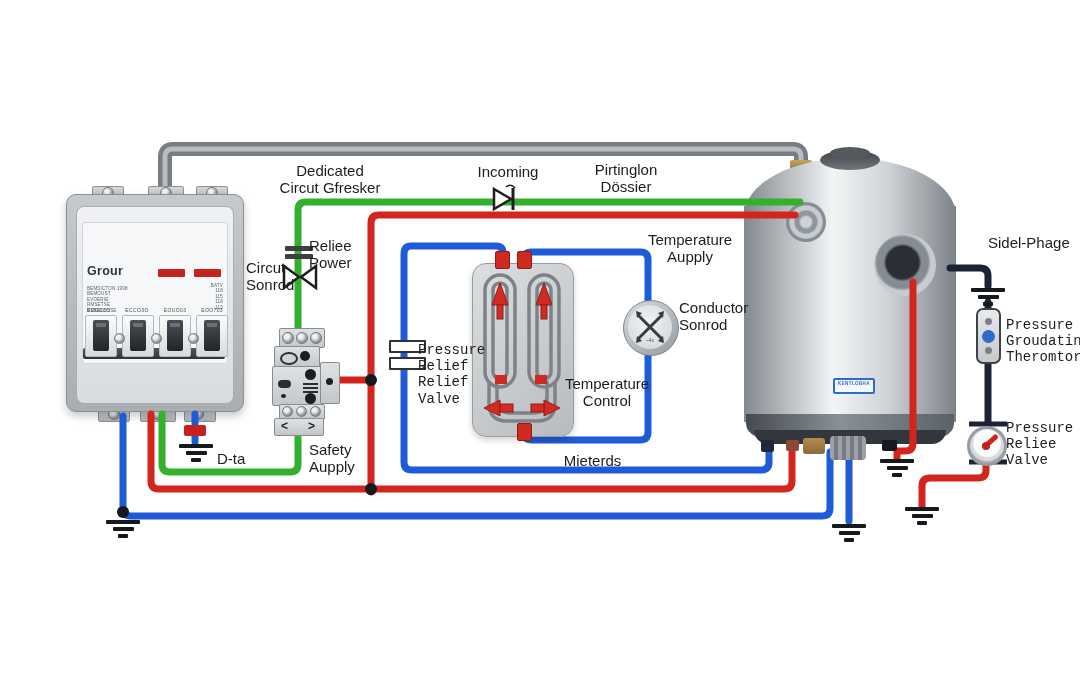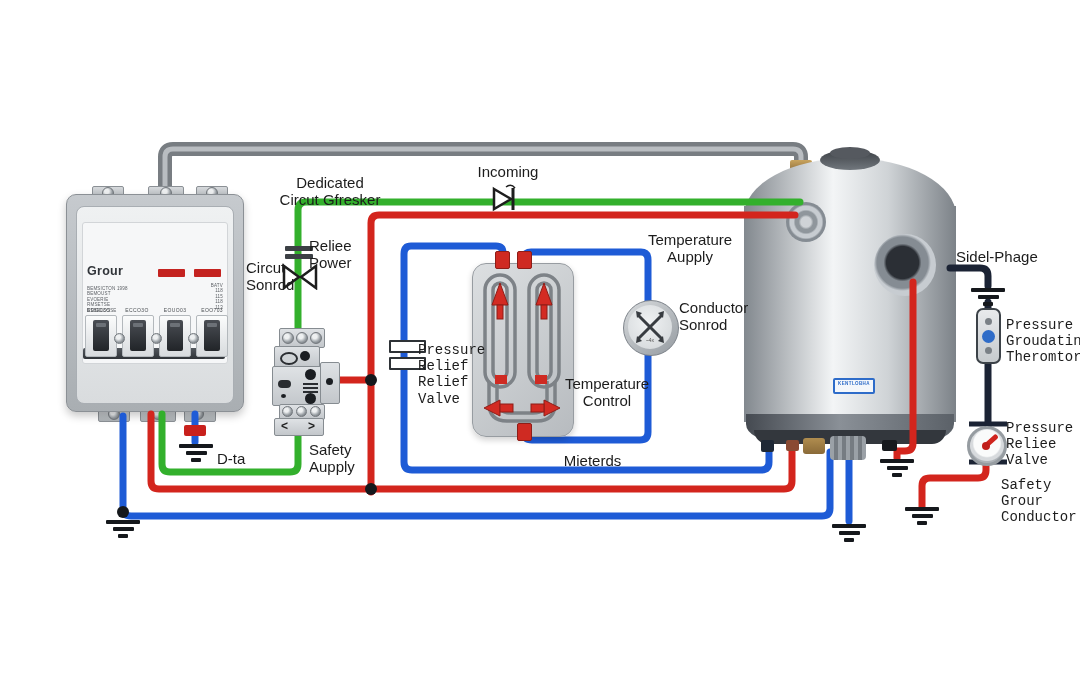--- a/index.html
+++ b/index.html
@@ -306,44 +306,44 @@
       <i></i>
       <i></i>
       <i></i>
     </div>
   <div class="gnd" style="left:971px;top:288px;">
       <i></i>
       <i></i>
       <i></i>
     </div>
 
-  <div class="lbl c" style="left:250px;top:174px;width:160px;">Dedicated
+  <div class="lbl c" style="left:250px;top:162px;width:160px;">Dedicated
 Circut Gfresker</div>
   <div class="lbl c" style="left:470px;top:163px;width:76px;">Incoming</div>
+  <div class="lbl c" style="left:583px;top:161px;width:86px;">Pirtinglon
+Dössier</div>
   <div class="lbl" style="left:309px;top:237px;">Reliee
 Power</div>
   <div class="lbl" style="left:246px;top:259px;">Circut
 Sonrod</div>
   <div class="lbl c" style="left:640px;top:231px;width:100px;">Temperature
 Aupply</div>
   <div class="lbl" style="left:679px;top:299px;">Conductor
 Sonrod</div>
   <div class="lbl sm" style="left:418px;top:342px;">Pressure
 Relief
 Relief
 Valve</div>
   <div class="lbl c" style="left:556px;top:375px;width:102px;">Temperature
 Control</div>
   <div class="lbl c" style="left:545px;top:452px;width:95px;">Mieterds</div>
   <div class="lbl" style="left:309px;top:441px;">Safety
 Aupply</div>
   <div class="lbl" style="left:217px;top:450px;">D-ta</div>
-  <div class="lbl" style="left:956px;top:248px;">Sidel-Phage</div>
+  <div class="lbl" style="left:956px;top:234px;padding-left:32px;">Sidel-Phage</div>
   <div class="lbl sm" style="left:1006px;top:317px;">Pressure
 Groudating
 Theromtor</div>
   <div class="lbl sm" style="left:1006px;top:420px;">Pressure
 Reliee
 Valve</div>
-  <div class="lbl sm" style="left:1001px;top:477px;">Safety Grour
-Conductor</div>
 
 </div>
 
 </body></html>

